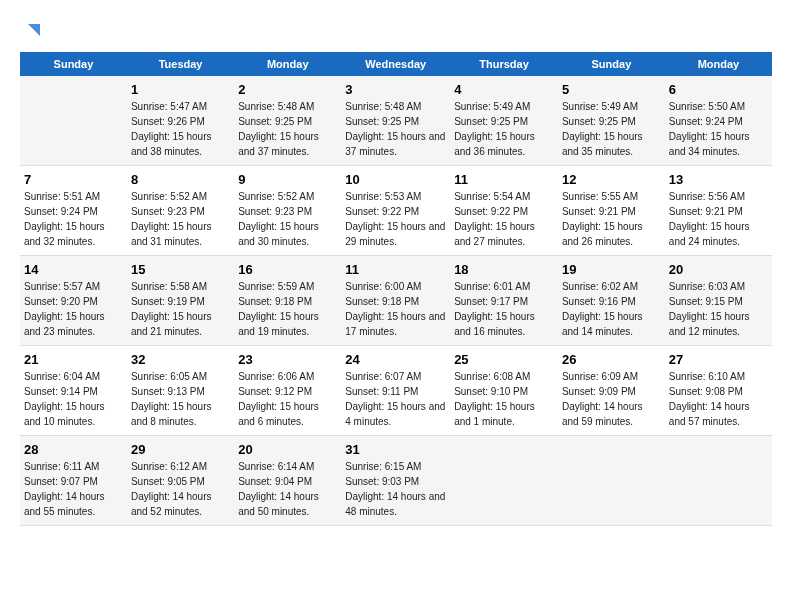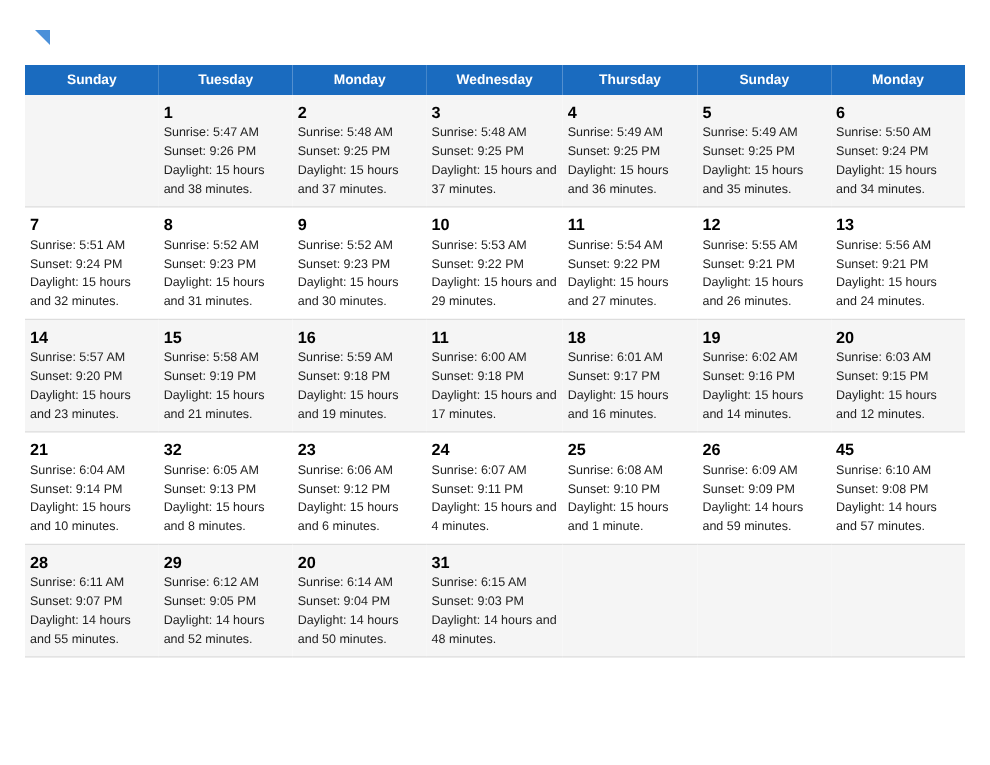--- a/index.html
+++ b/index.html
@@ -219,21 +219,21 @@
         </td>
         <td>
           <span class="day-num">25</span>
           <div class="day-info">Sunrise: 6:08 AM<br>Sunset: 9:10 PM<br>Daylight: 15 hours and 1 minute.</div>
         </td>
         <td>
           <span class="day-num">26</span>
           <div class="day-info">Sunrise: 6:09 AM<br>Sunset: 9:09 PM<br>Daylight: 14 hours and 59 minutes.</div>
         </td>
         <td>
-          <span class="day-num">45</span>
+          <span class="day-num">27</span>
           <div class="day-info">Sunrise: 6:10 AM<br>Sunset: 9:08 PM<br>Daylight: 14 hours and 57 minutes.</div>
         </td>
       </tr>
       <tr>
         <td>
           <span class="day-num">28</span>
           <div class="day-info">Sunrise: 6:11 AM<br>Sunset: 9:07 PM<br>Daylight: 14 hours and 55 minutes.</div>
         </td>
         <td>
           <span class="day-num">29</span>

